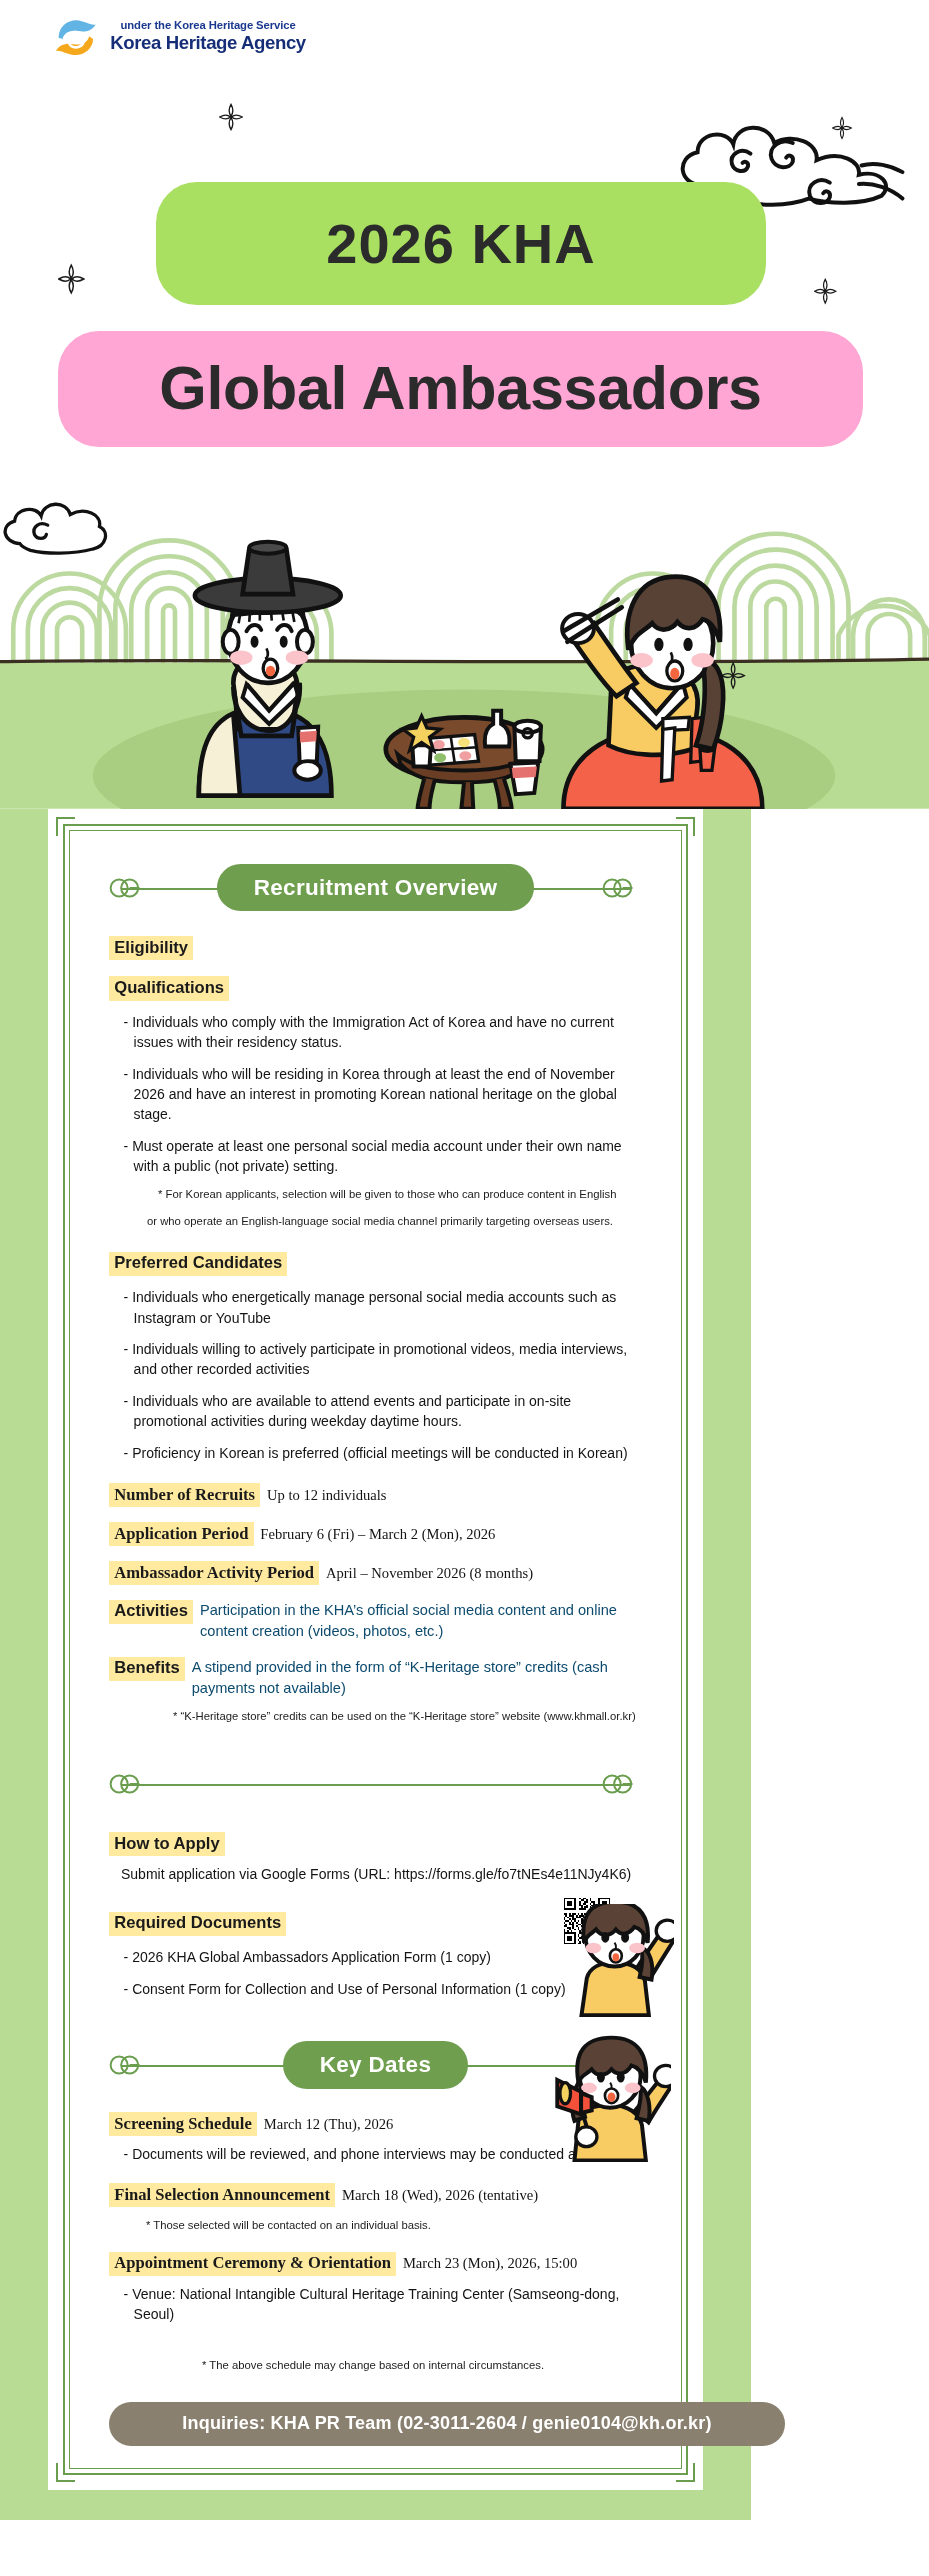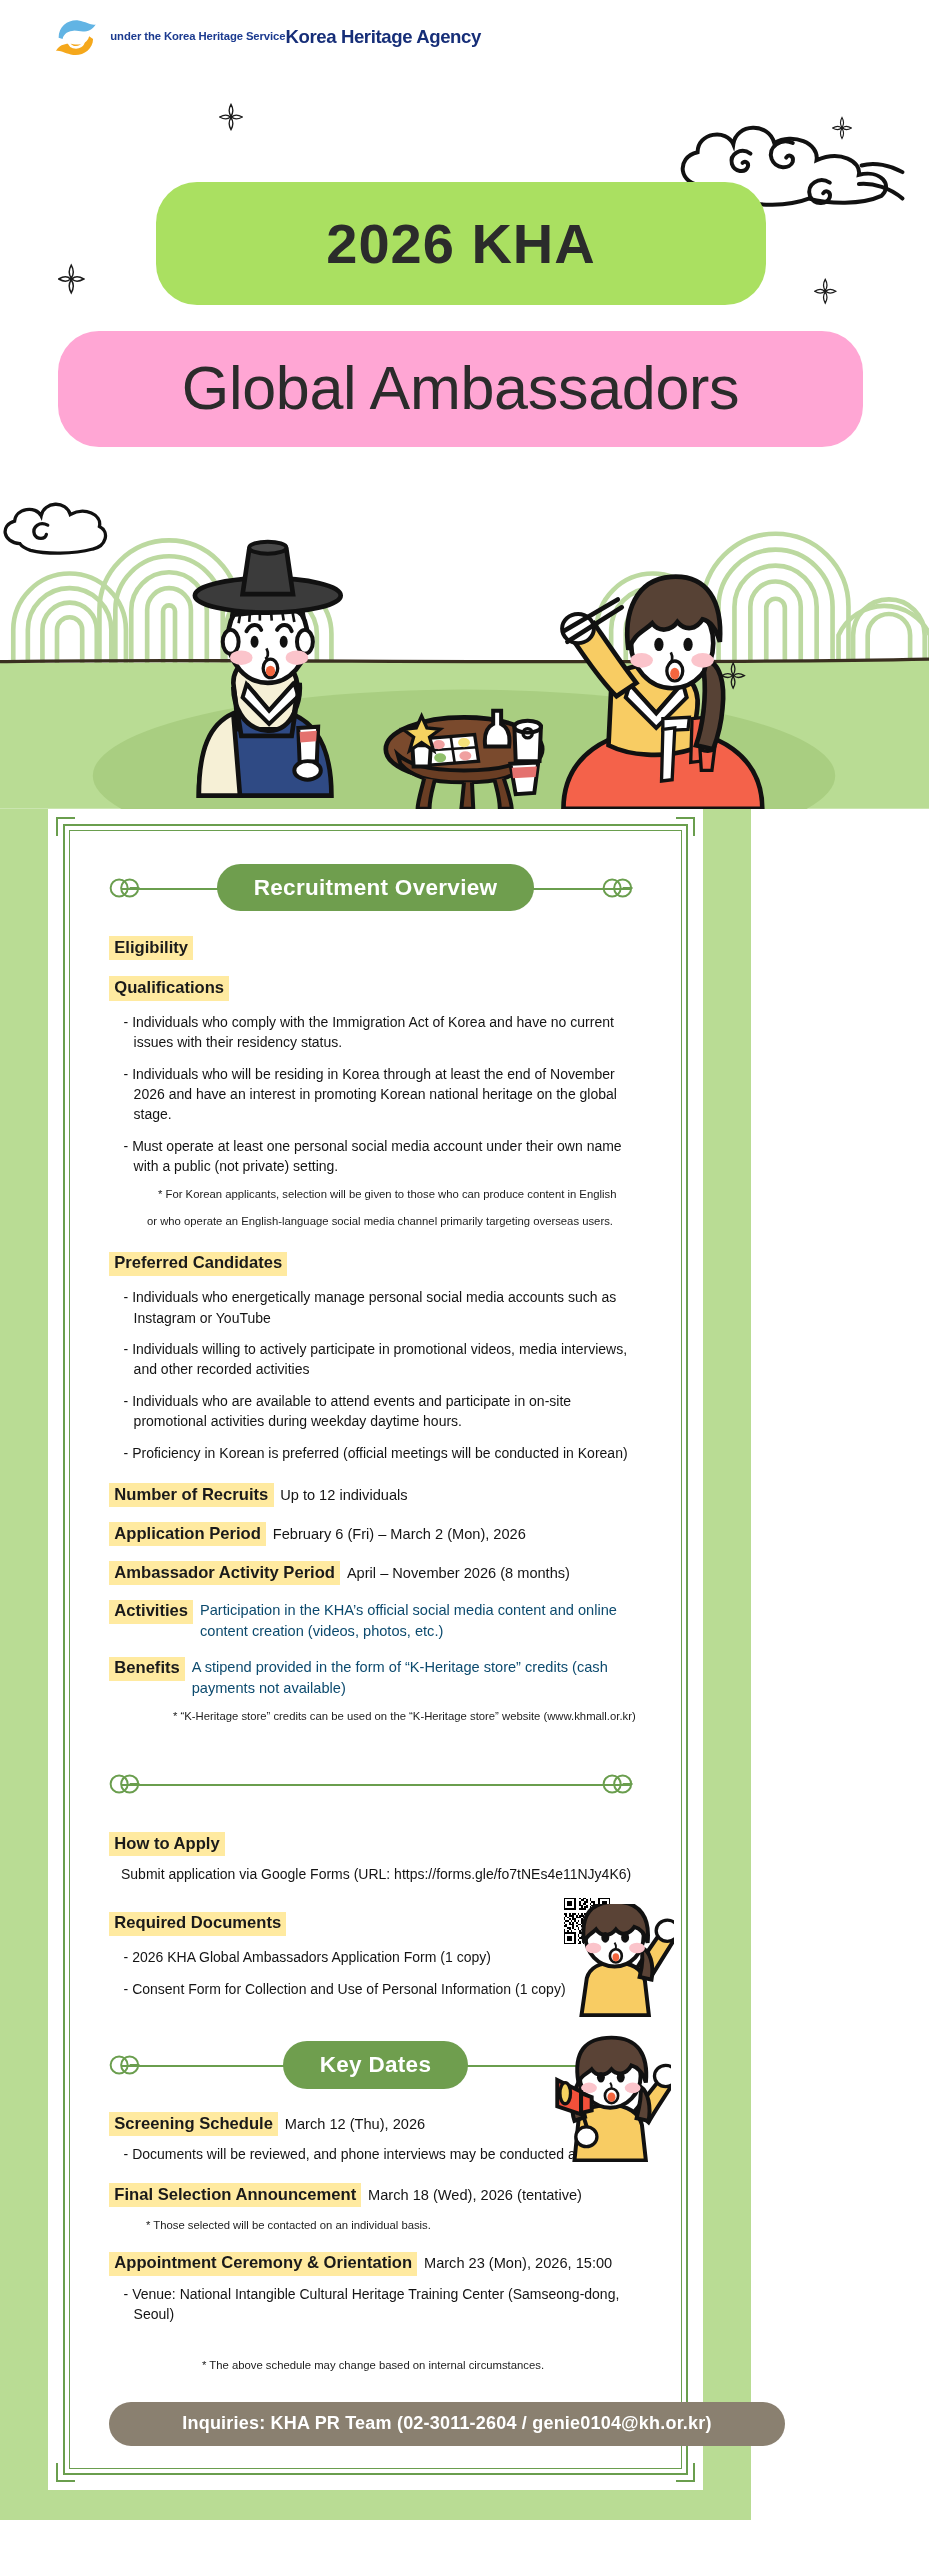--- a/index.html
+++ b/index.html
@@ -19,21 +19,21 @@
     height: 464px;
     background: #ffffff;
     overflow: hidden;
   }
   .logo-wrap {
     position: absolute;
     left: 52px; top: 14.6px;
     display: flex; align-items: center; gap: 9.3px;
   }
   .logo-mark { width: 49px; height: 44px; }
-  .logo-text { display: flex; align-items: center; }
+  .logo-text { display: flex; flex-direction: column; align-items: center; }
   .logo-sub {
     font-size: 11.3px; color: #1b3a8f; font-weight: 600;
     letter-spacing: -0.1px; margin-bottom: 0.7px;
   }
   .logo-main {
     font-size: 18.6px; color: #162e78; font-weight: 800;
     letter-spacing: -0.4px;
   }
 
   .pill-dark {
@@ -70,21 +70,21 @@
     left: 58px; top: 331px;
     width: 805px; height: 116px;
     background: #ffa6d4;
     border-radius: 41px;
   }
   .band-pink-text {
     position: absolute;
     left: 58px; top: 330px;
     width: 805px; height: 116px;
     display: flex; align-items: center; justify-content: center;
-    color: #2b2b2b; font-size: 61px; font-weight: 400;
+    color: #2b2b2b; font-size: 61px; font-weight: 700;
     letter-spacing: -0.3px;
   }
 
   .sparkle { position: absolute; }
 
   
   .illu {
     position: relative;
     width: 930px; height: 345px;
     overflow: hidden;
@@ -158,21 +158,21 @@
   
   .hl {
     display: inline-block;
     background: #ffeaa0;
     color: #1a1a1a;
     font-weight: 800;
     font-size: 16.6px;
     padding: 2.7px 5.3px 3.3px 5.3px;
     line-height: 1.1;
   }
-  .lbl-row { margin: 14.6px 0 5.3px 0; display: flex; align-items: baseline; flex-wrap: wrap; }
+  .lbl-row { margin: 14.6px 0 5.3px 0; display: flex; align-items: baseline; flex-wrap: wrap; font-family: Liberation Serif, serif; }
   .lbl-row .val {
     font-size: 14.6px; color: #141414; margin-left: 6.6px; line-height: 1.35;
   }
   .lbl-block { margin: 16px 0 4px 0; }
 
   .para {
     font-size: 14px; color: #141414;
     line-height: 1.5; text-align: justify;
     margin: 8px 0 4px 9.3px;
   }

